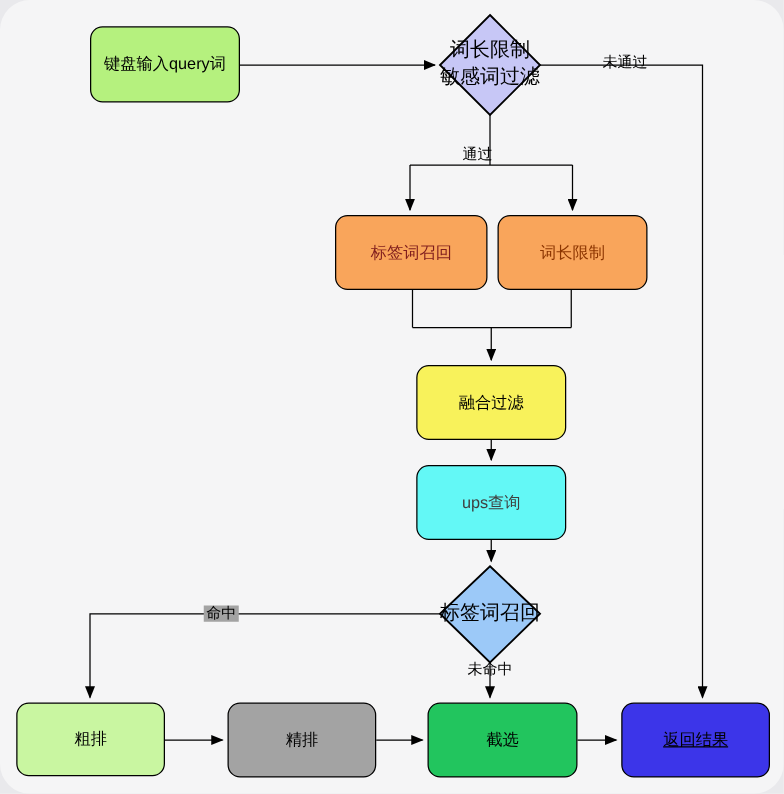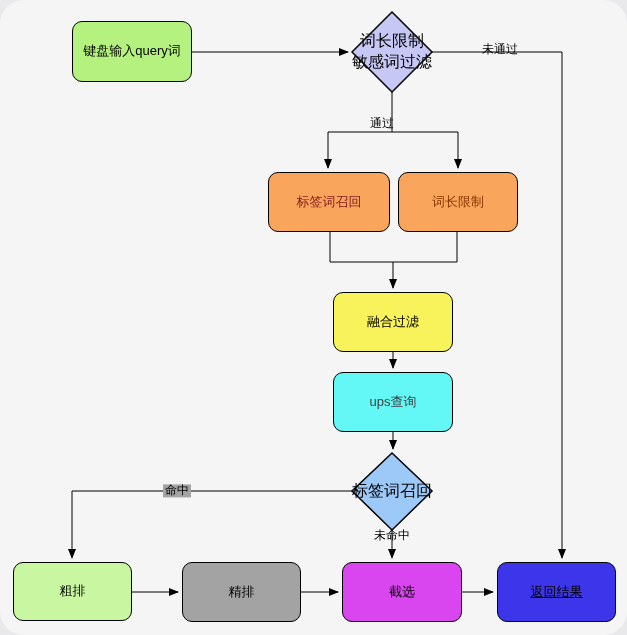--- a/index.html
+++ b/index.html
@@ -110,21 +110,21 @@
   <div class="node" style="left: 333px; top: 292px; width: 120px; height: 60px; background: rgb(248, 242, 91); color: rgb(0, 0, 0);">融合过滤</div>
 
   <div class="node" style="left: 333px; top: 372px; width: 120px; height: 60px; background: rgb(99, 248, 246); color: #404040;">ups查询</div>
 
   <div class="diamond-label" style="left: 332px; top: 461px; width: 120px; height: 60px; color: rgb(0, 0, 0);">标签词召回</div>
 
   <div class="node" style="left: 13px; top: 562px; width: 119px; height: 59px; background: rgb(201, 246, 161); color: rgb(0, 0, 0);">粗排</div>
 
   <div class="node" style="left: 182px; top: 562px; width: 119px; height: 60px; background: #a3a3a3; color: rgb(0, 0, 0);">精排</div>
 
-  <div class="node" style="left: 342px; top: 562px; width: 120px; height: 60px; background: #d946ef; color: rgb(0, 0, 0);">截选</div>
+  <div class="node" style="left: 342px; top: 562px; width: 120px; height: 60px; background: #22c55e; color: rgb(0, 0, 0);">截选</div>
 
   <div class="node" style="left: 497px; top: 562px; width: 119px; height: 60px; background: rgb(60, 53, 233); color: rgb(0, 0, 0); text-decoration: underline;">返回结果</div>
 
   <div class="edge-label" style="left:382px; top:124px;">通过</div>
 
   <div class="edge-label" style="left:500px; top:50px;">未通过</div>
 
   <div class="edge-label bg-white" style="left:177px; top:491px;">命中</div>
 
   <div class="edge-label" style="left:392px; top:536px;">未命中</div>

